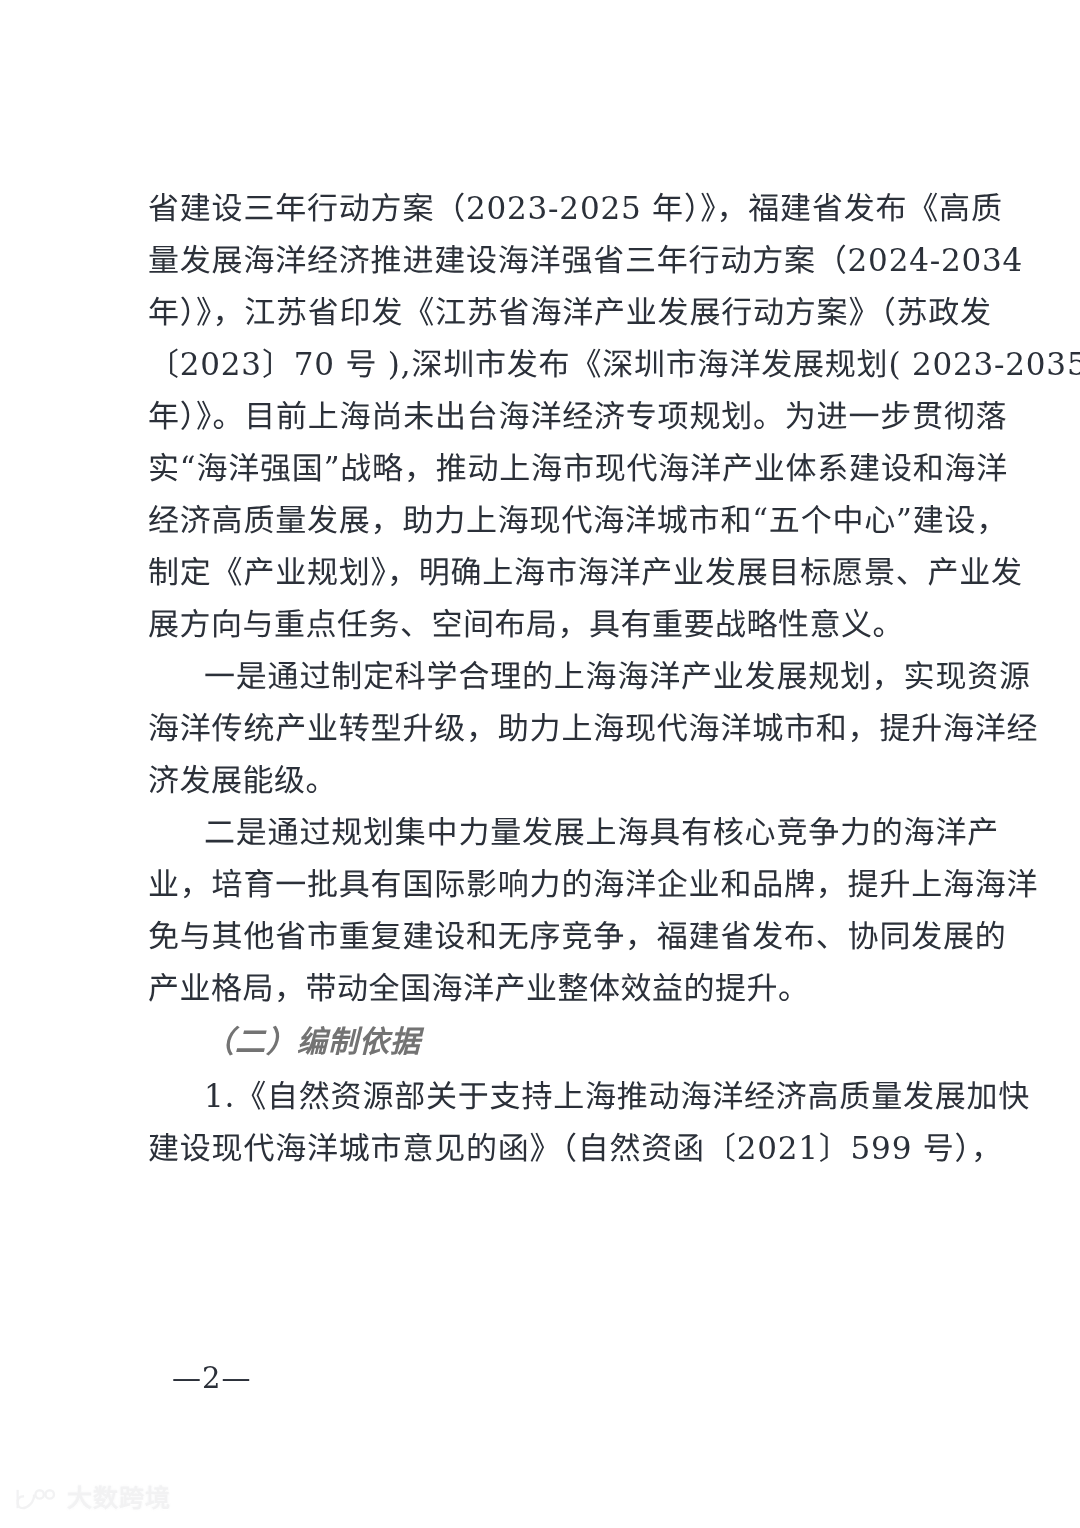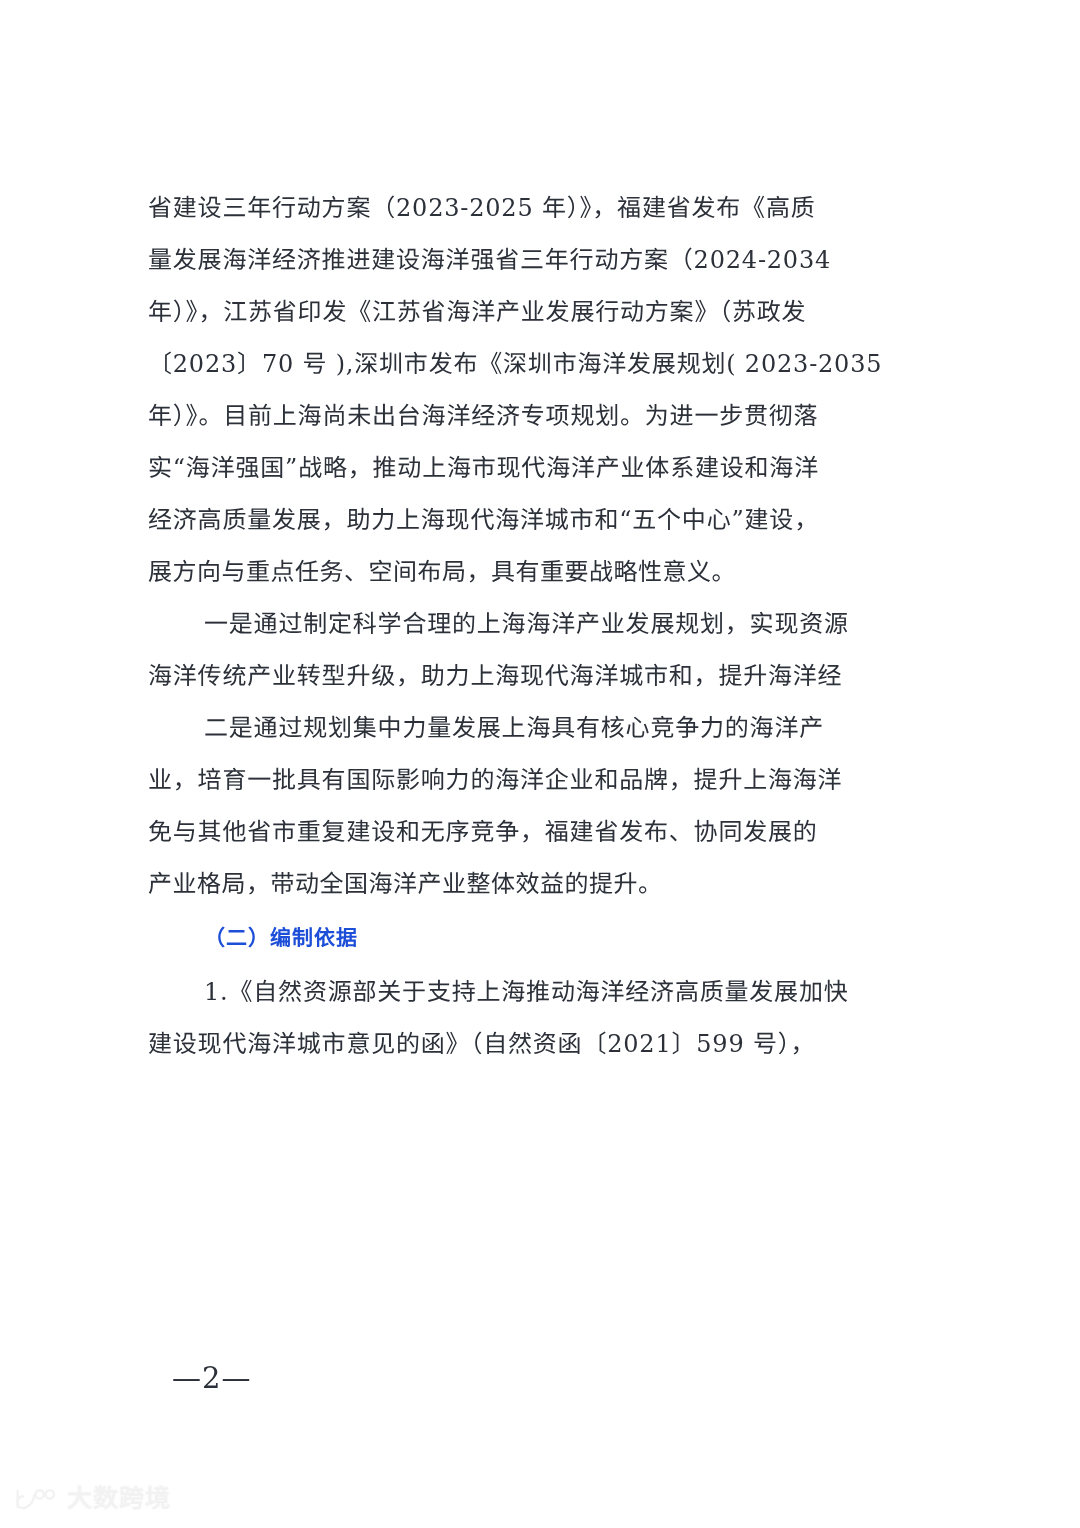--- a/index.html
+++ b/index.html
@@ -29,47 +29,48 @@
     left: 148px;
     top: 182px;
     width: 800px;
   }
 
   
   .line {
     display: block;
     height: 52px;
     line-height: 52px;
-    font-size: 24px;
+    font-size: 31px;
     letter-spacing: 0.5px;
     white-space: pre;
     color: #2b3039;
     font-family: "DejaVu Serif", "Liberation Serif", serif;
   }
 
   .line.justify {
     
     letter-spacing: 0.8px;
   }
 
   .line.indent {
     text-indent: 56px;
   }
 
   .heading {
     display: block;
     height: 56px;
     line-height: 56px;
-    font-size: 21px;
+    font-size: 30px;
     font-weight: 700;
     text-indent: 56px;
     letter-spacing: 1px;
     white-space: pre;
-    color: #1d4ed8;
+    color: #737373;
     font-family: "DejaVu Serif", "Liberation Serif", serif;
+    font-style: italic;
   }
 
   .page-number {
     position: absolute;
     left: 172px;
     top: 1358px;
     font-size: 29px;
     line-height: 40px;
     letter-spacing: 1px;
     color: #2b3039;
@@ -113,24 +114,26 @@
 
   <div class="doc-body">
 
     <span class="line justify">省建设三年行动方案（2023-2025 年）》，福建省发布《高质</span>
     <span class="line justify">量发展海洋经济推进建设海洋强省三年行动方案（2024-2034</span>
     <span class="line justify">年）》，江苏省印发《江苏省海洋产业发展行动方案》（苏政发</span>
     <span class="line justify">〔2023〕70 号 ),深圳市发布《深圳市海洋发展规划( 2023-2035</span>
     <span class="line justify">年）》。目前上海尚未出台海洋经济专项规划。为进一步贯彻落</span>
     <span class="line justify">实“海洋强国”战略，推动上海市现代海洋产业体系建设和海洋</span>
     <span class="line justify">经济高质量发展，助力上海现代海洋城市和“五个中心”建设，</span>
+    <span class="line justify">制定《产业规划》，明确上海市海洋产业发展目标愿景、产业发</span>
     <span class="line">展方向与重点任务、空间布局，具有重要战略性意义。</span>
 
     <span class="line justify indent">一是通过制定科学合理的上海海洋产业发展规划，实现资源</span>
     <span class="line justify">海洋传统产业转型升级，助力上海现代海洋城市和，提升海洋经</span>
+    <span class="line">济发展能级。</span>
 
     <span class="line justify indent">二是通过规划集中力量发展上海具有核心竞争力的海洋产</span>
     <span class="line justify">业，培育一批具有国际影响力的海洋企业和品牌，提升上海海洋</span>
 
     <span class="line justify">免与其他省市重复建设和无序竞争，福建省发布、协同发展的</span>
     <span class="line">产业格局，带动全国海洋产业整体效益的提升。</span>
 
     <span class="heading">（二）编制依据</span>
 
     <span class="line justify indent">1.《自然资源部关于支持上海推动海洋经济高质量发展加快</span>

